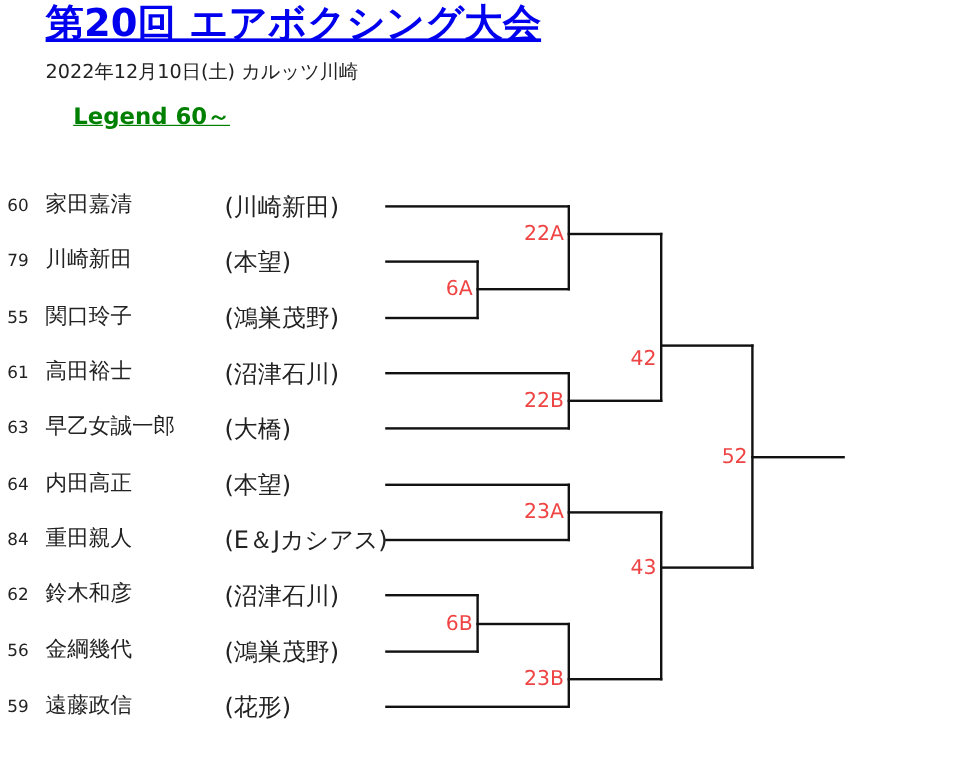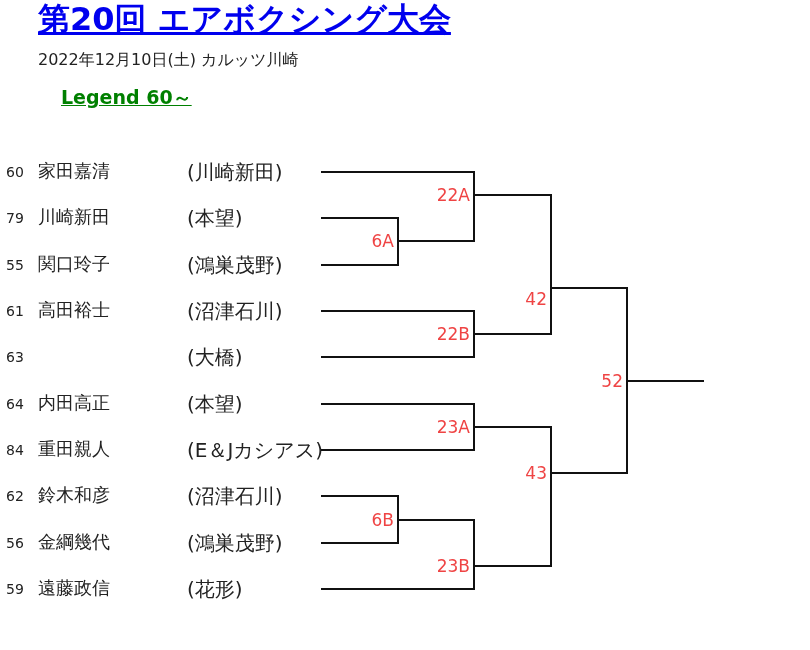--- a/index.html
+++ b/index.html
@@ -42,20 +42,21 @@
     <span class="name">関口玲子</span>
     <span class="team">(鴻巣茂野)</span>
   </div>
   <div class="entry" style="top:298px">
     <span class="seed">61</span>
     <span class="name">高田裕士</span>
     <span class="team">(沼津石川)</span>
   </div>
   <div class="entry" style="top:344px">
     <span class="seed">63</span>
+    <span class="name">早乙女誠一郎</span>
     <span class="team">(大橋)</span>
   </div>
   <div class="entry" style="top:391px">
     <span class="seed">64</span>
     <span class="name">内田高正</span>
     <span class="team">(本望)</span>
   </div>
   <div class="entry" style="top:437px">
     <span class="seed">84</span>
     <span class="name">重田親人</span>

